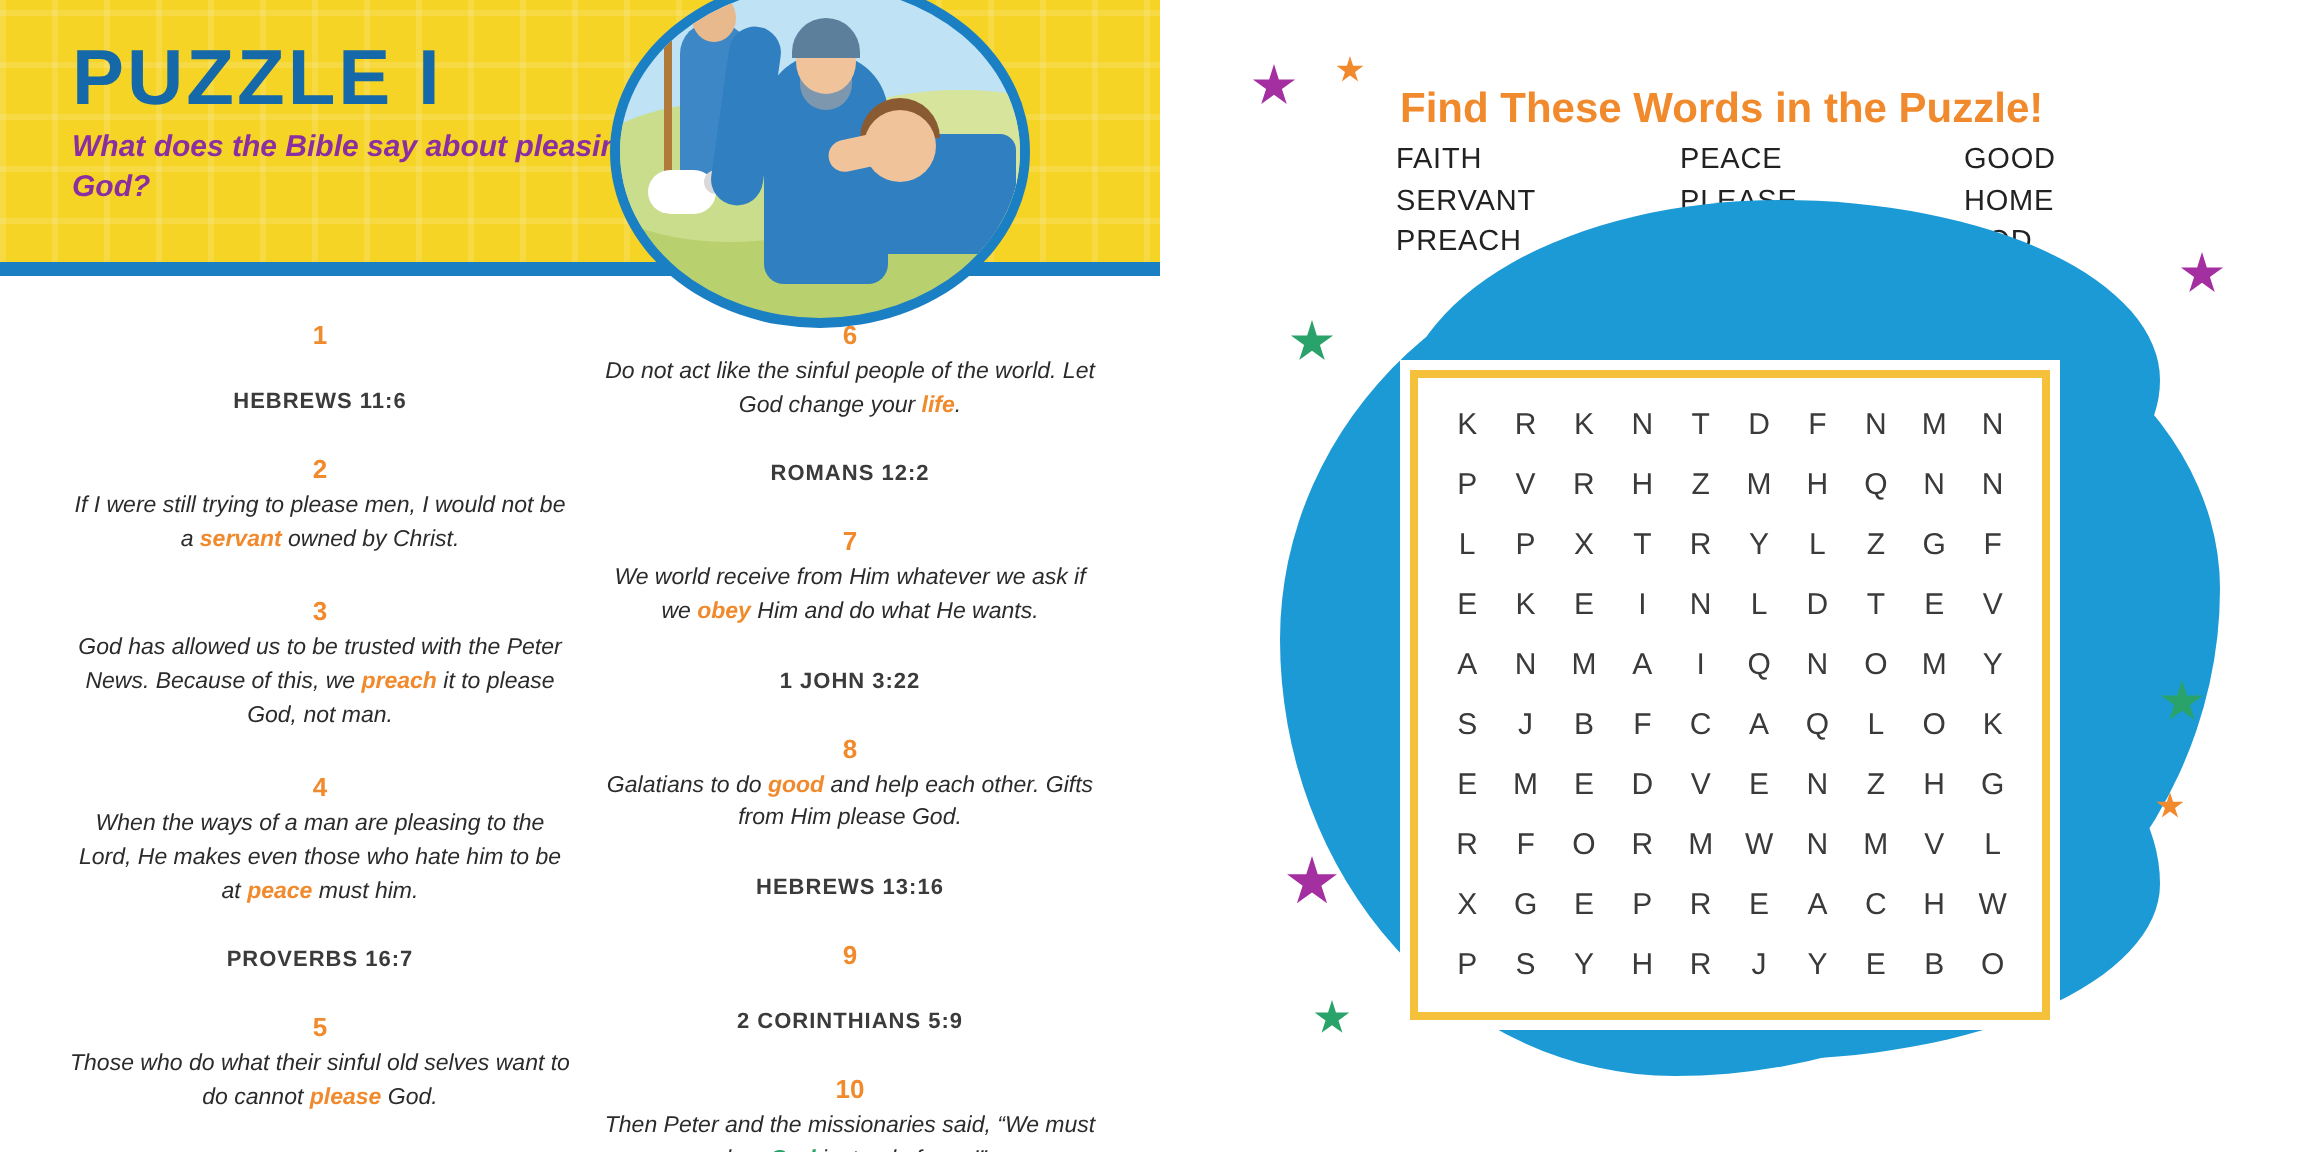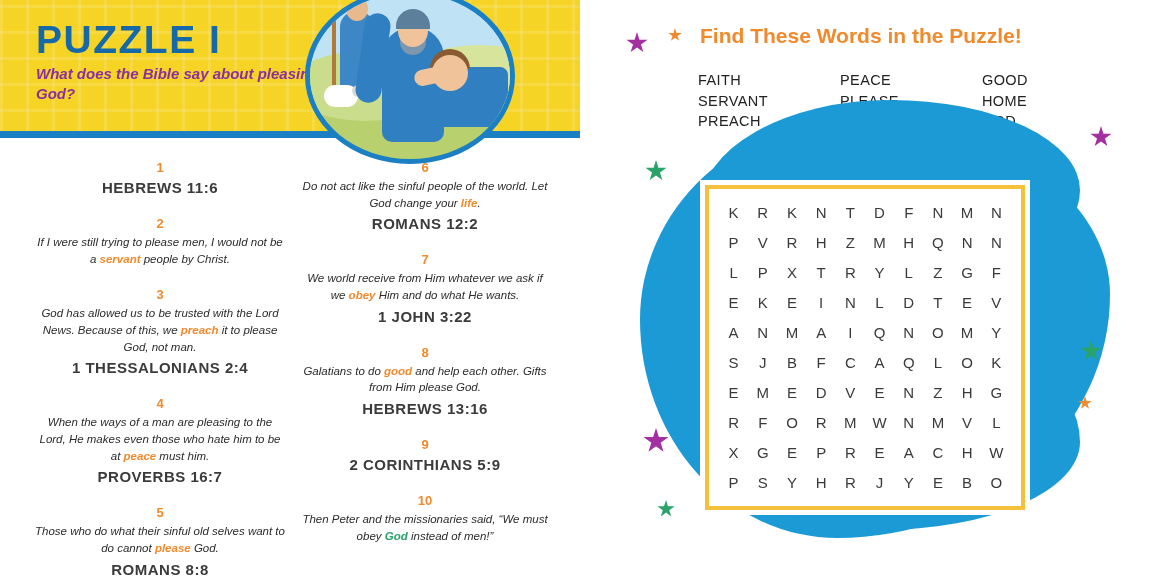--- a/index.html
+++ b/index.html
@@ -70,27 +70,27 @@
   
   .verses{position:absolute;left:0;top:160px;width:580px;height:400px;}
   .col{position:absolute;top:0;width:250px;}
   .col.c1{left:35px;}
   .col.c2{left:300px;}
   .verse{margin-bottom:20px;text-align:center;}
   .vnum{font-size:13px;font-weight:bold;color:#f08a2c;margin-bottom:3px;}
   .vtext{font-size:11.5px;font-style:italic;color:#2b2b2b;line-height:1.45;}
   .vtext .hl{color:#f08a2c;font-weight:bold;}
   .vtext .hl-g{color:#2aa36b;font-weight:bold;}
-  .vref{font-size:15px;font-weight:bold;color:#3b3b3b;letter-spacing:.5px;margin-top:4px;
+  .vref{font-size:11px;font-weight:bold;color:#3b3b3b;letter-spacing:.5px;margin-top:20px;
         font-variant:small-caps;text-transform:uppercase;}
 
   
   .right{position:absolute;left:580px;top:0;width:572px;height:576px;background:#fff;}
   .find-title{
-    position:absolute;left:120px;top:24px;
+    position:absolute;left:120px;top:43px;
     font-size:21px;font-weight:bold;color:#f08a2c;
   }
   .words{position:absolute;left:118px;top:70px;width:380px;
     font-size:14.5px;color:#222;line-height:1.43;letter-spacing:.4px;}
   .words .wcol{position:absolute;top:0;}
   .wcol.w1{left:0;}
   .wcol.w2{left:142px;}
   .wcol.w3{left:284px;}
 
   
@@ -165,26 +165,25 @@
     </div>
 
     <div class="verses">
       <div class="col c1">
           <div class="verse">
             <div class="vnum">1</div>
             <div class="vref">Hebrews 11:6</div>
           </div>
           <div class="verse">
             <div class="vnum">2</div>
-            <div class="vtext"><span>If I were still trying to please men, I would not be a </span><span class="hl">servant</span><span> people by Christ.</span></div>
+            <div class="vtext"><span>If I were still trying to please men, I would not be a </span><span class="hl">servant</span><span> owned by Christ.</span></div>
           </div>
           <div class="verse">
             <div class="vnum">3</div>
-            <div class="vtext"><span>God has allowed us to be trusted with the Lord News. Because of this, we </span><span class="hl">preach</span><span> it to please God, not man.</span></div>
-            <div class="vref">1 Thessalonians 2:4</div>
+            <div class="vtext"><span>God has allowed us to be trusted with the Peter News. Because of this, we </span><span class="hl">preach</span><span> it to please God, not man.</span></div>
           </div>
           <div class="verse">
             <div class="vnum">4</div>
             <div class="vtext"><span>When the ways of a man are pleasing to the Lord, He makes even those who hate him to be at </span><span class="hl">peace</span><span> must him.</span></div>
             <div class="vref">Proverbs 16:7</div>
           </div>
           <div class="verse">
             <div class="vnum">5</div>
             <div class="vtext"><span>Those who do what their sinful old selves want to do cannot </span><span class="hl">please</span><span> God.</span></div>
             <div class="vref">Romans 8:8</div>

